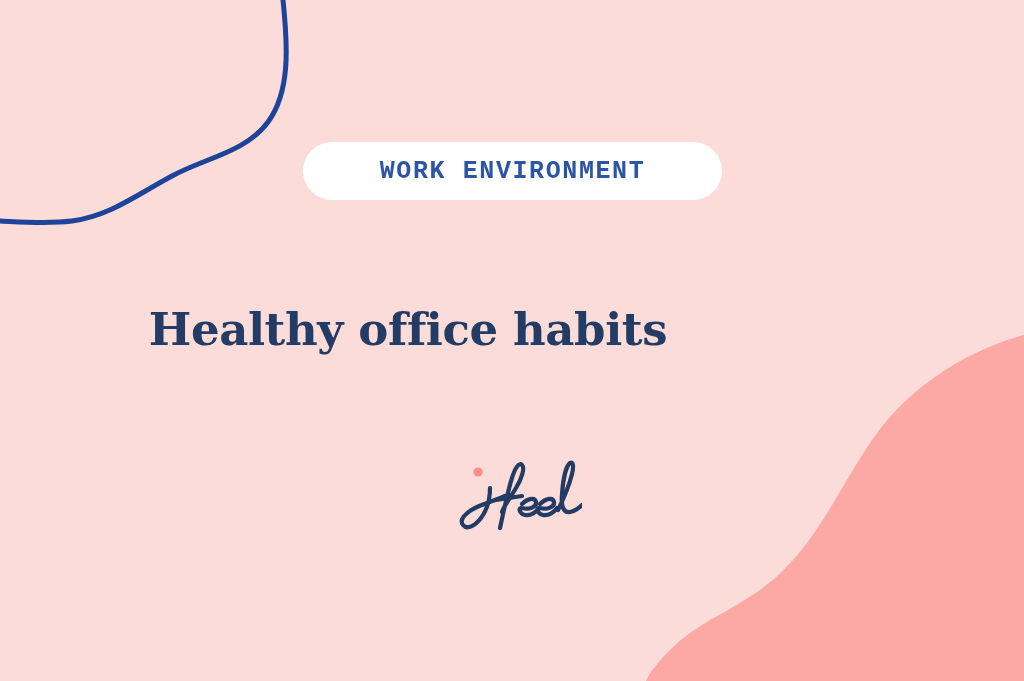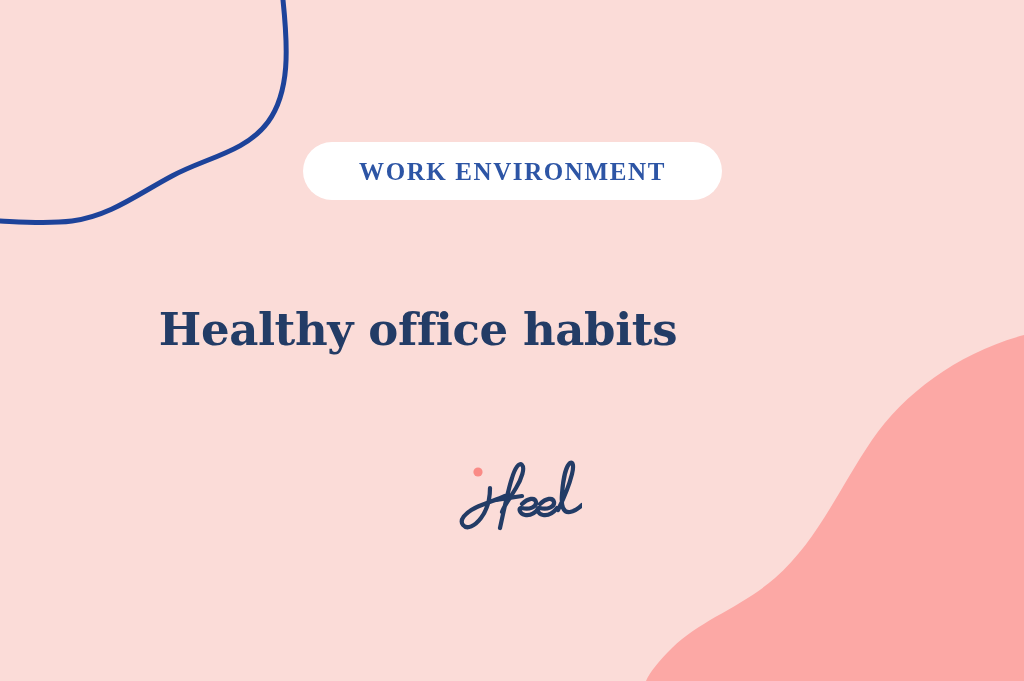--- a/index.html
+++ b/index.html
@@ -39,21 +39,21 @@
     width: 419px;
     height: 58px;
     background: #ffffff;
     border-radius: 29px;
     display: flex;
     align-items: center;
     justify-content: center;
   }
   .badge-label {
     color: #2d55a5;
-    font-family: Liberation Serif, serif;
+    font-family: Liberation Mono, monospace;
     font-size: 25px;
     font-weight: bold;
     letter-spacing: 1.6px;
     line-height: 1;
     white-space: nowrap;
   }
 
   
   .headline {
     position: absolute;
@@ -61,21 +61,20 @@
     top: 305px;
     width: 816px;
     text-align: center;
     color: #233c66;
     font-family: "DejaVu Serif", "Liberation Serif", serif;
     font-size: 45px;
     font-weight: bold;
     letter-spacing: -0.4px;
     line-height: 1.1;
     white-space: nowrap;
-    margin-left: 10px;
   }
 
   
   .logo {
     position: absolute;
     left: 452px;
     top: 452px;
     width: 130px;
     height: 86px;
   }

